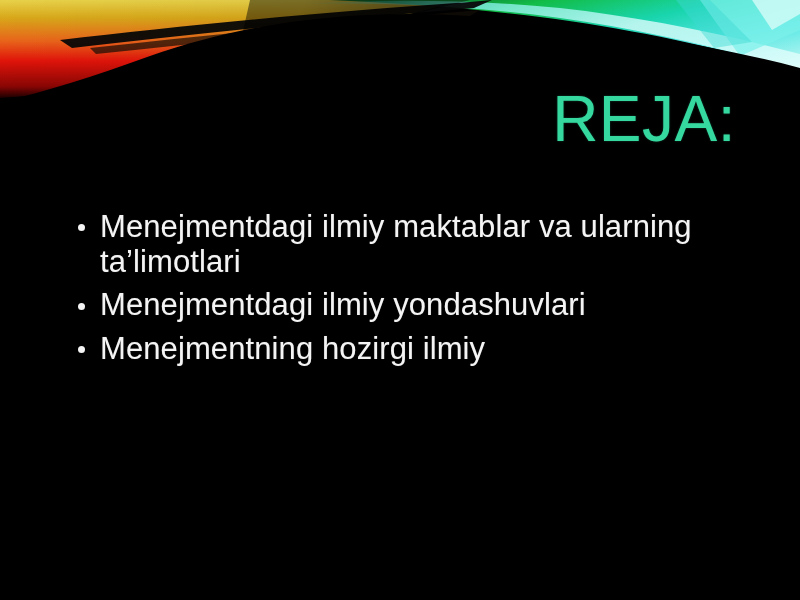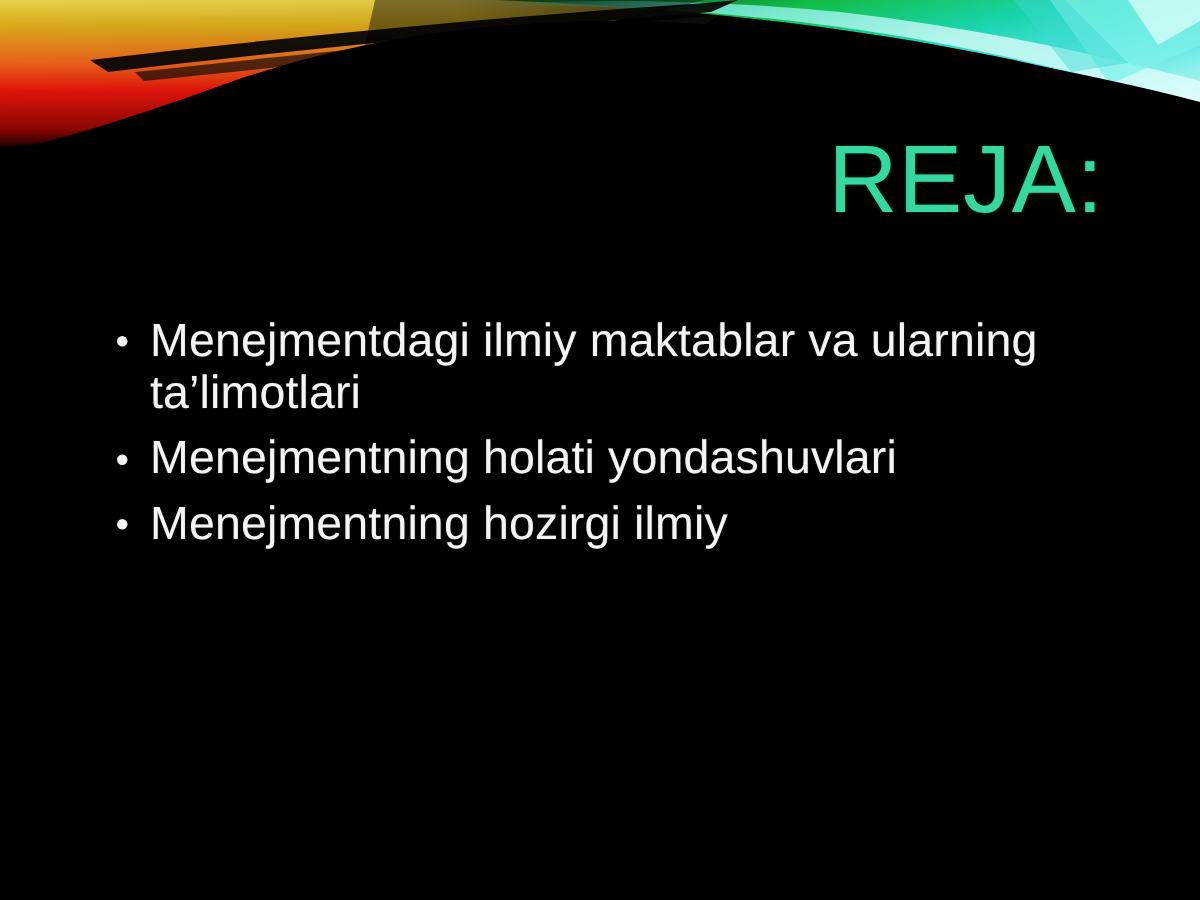--- a/index.html
+++ b/index.html
@@ -160,21 +160,21 @@
 
   <div class="title">REJA:</div>
 
   <ul class="body-list">
     <li class="bullet-row">
       <span class="bullet-dot"></span>
       <span class="bullet-text">Menejmentdagi ilmiy maktablar va ularning ta’limotlari</span>
     </li>
     <li class="bullet-row">
       <span class="bullet-dot"></span>
-      <span class="bullet-text">Menejmentning holati yondashuvlari</span>
+      <span class="bullet-text">Menejmentdagi ilmiy yondashuvlari</span>
     </li>
     <li class="bullet-row">
       <span class="bullet-dot"></span>
       <span class="bullet-text">Menejmentning hozirgi ilmiy</span>
     </li>
   </ul>
 
 </div>
 
 </body></html>

